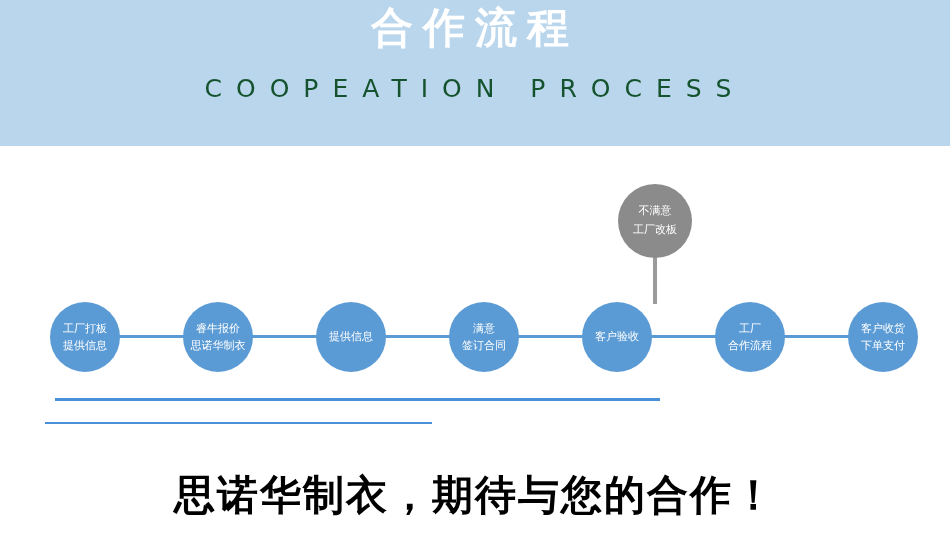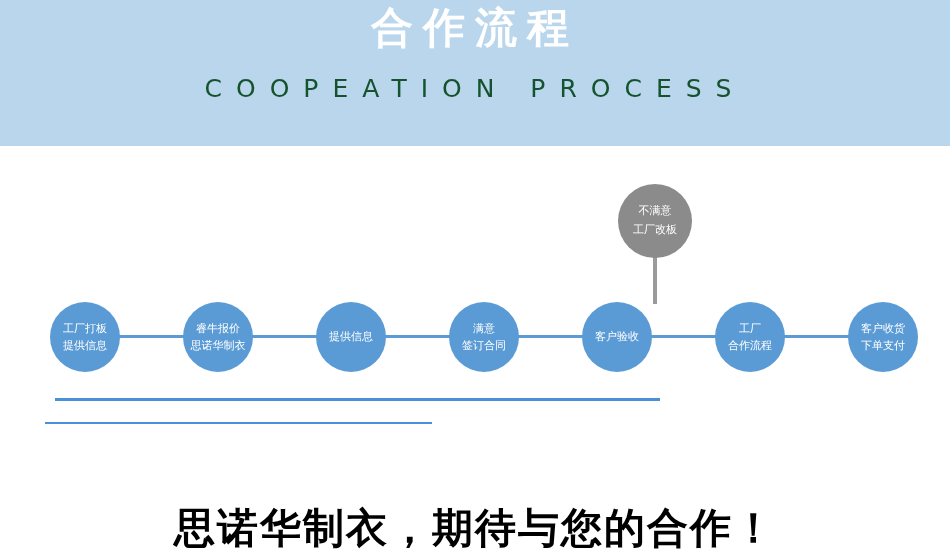--- a/index.html
+++ b/index.html
@@ -58,21 +58,21 @@
   }
   .underline-2 {
     position:absolute; left:45px; top:276px; width:387px; height:2px;
     background:#4a90d9;
   }
 
   
   .slogan {
     position:absolute; left:0; top:468px; width:950px;
     text-align:center; font-size:41px; font-weight:bold;
-    color:#000000; letter-spacing:2px;margin-top:33px;
+    color:#000000; letter-spacing:2px;
   }
 </style>
 </head>
 <body>
 
 <div class="page">
 
   <div class="banner">
     <div class="banner-title">合作流程</div>
     <div class="banner-subtitle">COOPEATION PROCESS</div>

